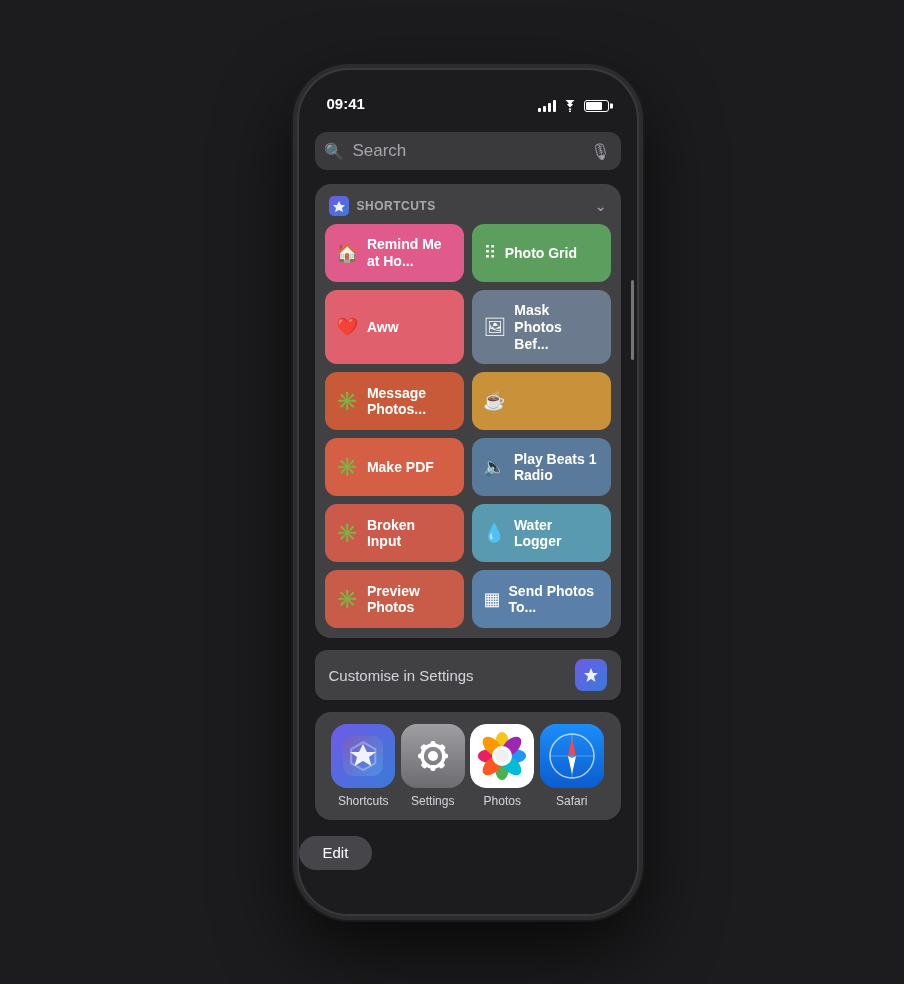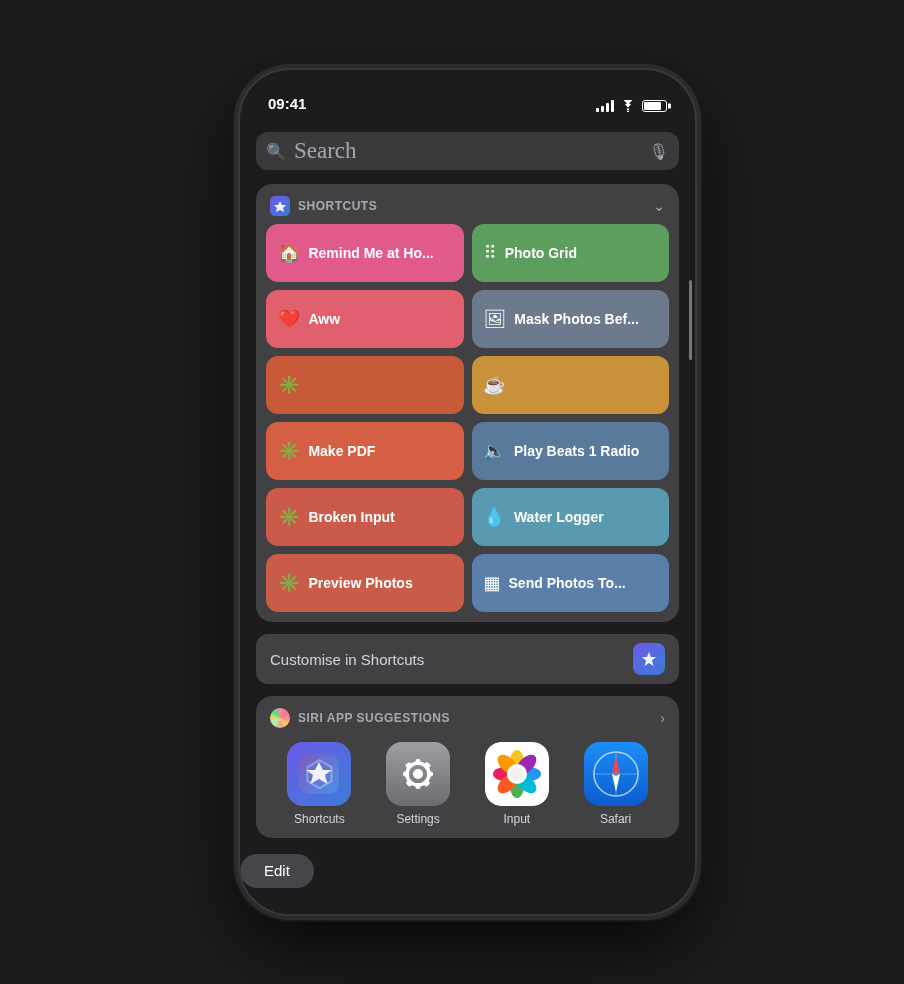--- a/index.html
+++ b/index.html
@@ -7,21 +7,21 @@
       width: 904px;
       height: 984px;
       background: #1c1c1e;
       display: flex;
       justify-content: center;
       align-items: center;
       font-family: -apple-system, 'SF Pro Display', 'Helvetica Neue', sans-serif;
     }
 
     .phone-frame {
-      width: 455px;
+      width: 338px;
       height: 844px;
       background: #1c1c1e;
       border-radius: 50px;
       position: relative;
       overflow: hidden;
       box-shadow:
         0 0 0 2px #3a3a3c,
         0 0 0 6px #2c2c2e,
         0 0 0 8px #1a1a1a,
         0 30px 80px rgba(0,0,0,0.8);
@@ -134,23 +134,22 @@
       gap: 8px;
     }
 
     .search-bar-icon {
       color: rgba(235,235,245,0.6);
       font-size: 16px;
     }
 
     .search-bar-text {
       flex: 1;
-      font-size: 23px;
+      font-size: 17px;
       color: rgba(235,235,245,0.6);
-      font-family: Liberation Serif, serif;
     }
 
     .mic-icon {
       color: rgba(235,235,245,0.6);
       font-size: 16px;
     }
 
     
     .shortcuts-card {
       margin: 0 16px 12px;
@@ -457,20 +456,21 @@
           <span class="shortcut-btn-icon">❤️</span>
           <span class="shortcut-btn-label">Aww</span>
         </div>
         <div class="shortcut-btn btn-slate">
           <span class="shortcut-btn-icon">🖼</span>
           <span class="shortcut-btn-label">Mask Photos Bef...</span>
         </div>
 
         <div class="shortcut-btn btn-orange-dark">
           <span class="shortcut-btn-icon">✳️</span>
+          <span class="shortcut-btn-label">Message Photos...</span>
         </div>
         <div class="shortcut-btn btn-yellow">
           <span class="shortcut-btn-icon">☕</span>
         </div>
 
         <div class="shortcut-btn btn-coral">
           <span class="shortcut-btn-icon">✳️</span>
           <span class="shortcut-btn-label">Make PDF</span>
         </div>
         <div class="shortcut-btn btn-blue-gray">
@@ -492,36 +492,29 @@
           <span class="shortcut-btn-label">Preview Photos</span>
         </div>
         <div class="shortcut-btn btn-blue2">
           <span class="shortcut-btn-icon">▦</span>
           <span class="shortcut-btn-label">Send Photos To...</span>
         </div>
       </div>
     </div>
 
     <div class="customize-bar">
-      <span class="customize-text">Customise in Shortcuts</span>
+      <span class="customize-text">Customise in Settings</span>
       <div class="customize-icon">
         <svg width="20" height="20" viewBox="0 0 20 20">
           <path d="M10 3L12 8H17L13 11.5L14.5 17L10 14L5.5 17L7 11.5L3 8H8Z" fill="white" opacity="0.9"></path>
         </svg>
       </div>
     </div>
 
     <div class="siri-card">
-      <div class="siri-header">
-        <div class="siri-header-left">
-          <div class="siri-icon"></div>
-          <span class="siri-title">SIRI APP SUGGESTIONS</span>
-        </div>
-        <span class="siri-chevron">›</span>
-      </div>
 
       <div class="siri-apps">
 
         <div class="siri-app">
           <div class="siri-app-icon icon-shortcuts">
             <svg width="40" height="40" viewBox="0 0 40 40">
               <defs>
                 <linearGradient id="sg1" x1="0" y1="0" x2="1" y2="1">
                   <stop offset="0%" stop-color="#7c5cbf"></stop>
                   <stop offset="100%" stop-color="#4a8fe8"></stop>
@@ -570,21 +563,21 @@
               <ellipse cx="20" cy="32" rx="12" ry="7" fill="#e91e63"></ellipse>
               <ellipse cx="44" cy="32" rx="12" ry="7" fill="#2196f3"></ellipse>
               <ellipse cx="22.5" cy="22.5" rx="7" ry="12" fill="#ff9800" transform="rotate(-45 22.5 22.5)"></ellipse>
               <ellipse cx="41.5" cy="41.5" rx="7" ry="12" fill="#00bcd4" transform="rotate(-45 41.5 41.5)"></ellipse>
               <ellipse cx="41.5" cy="22.5" rx="7" ry="12" fill="#9c27b0" transform="rotate(45 41.5 22.5)"></ellipse>
               <ellipse cx="22.5" cy="41.5" rx="7" ry="12" fill="#ff5722" transform="rotate(45 22.5 41.5)"></ellipse>
               <circle cx="32" cy="32" r="10" fill="white"></circle>
               <circle cx="32" cy="32" r="7" fill="#f0f0f0"></circle>
             </svg>
           </div>
-          <span class="siri-app-label">Input</span>
+          <span class="siri-app-label">Photos</span>
         </div>
 
         <div class="siri-app">
           <div class="siri-app-icon icon-safari">
             <svg width="64" height="64" viewBox="0 0 64 64">
               <defs>
                 <linearGradient id="safg" x1="0" y1="0" x2="0" y2="1">
                   <stop offset="0%" stop-color="#1c8ef9"></stop>
                   <stop offset="100%" stop-color="#0b5ccf"></stop>
                 </linearGradient>

